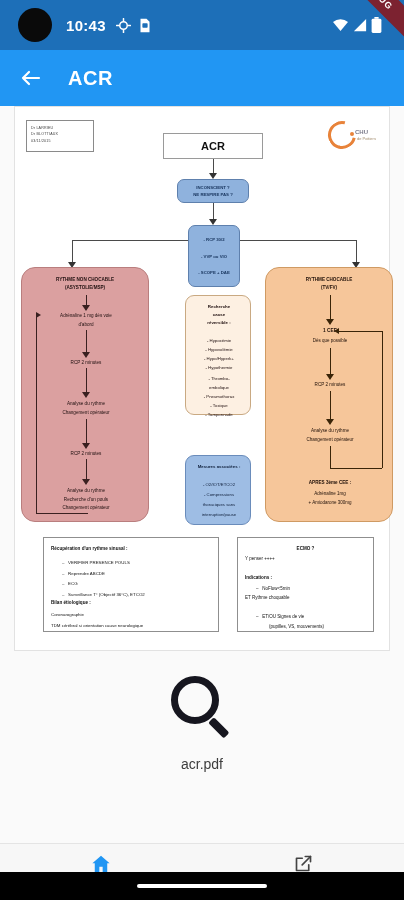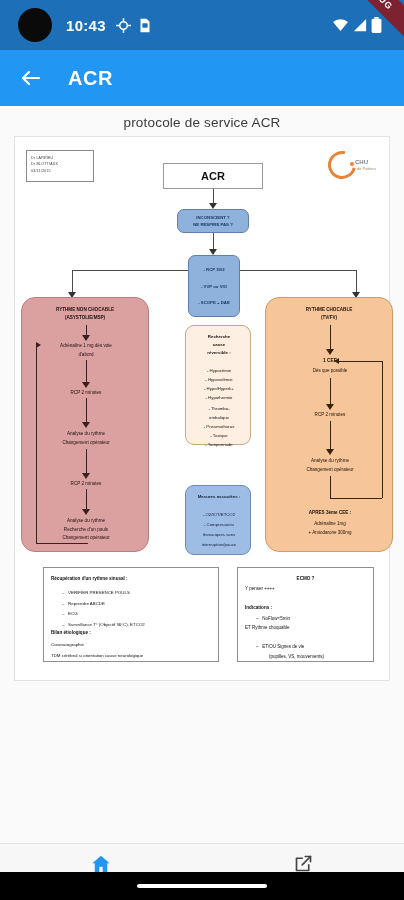--- a/index.html
+++ b/index.html
@@ -185,21 +185,20 @@
     <div class="back-btn">
       <svg width="24" height="24" viewBox="0 0 24 24">
         <path d="M20 12H4M10 6l-6 6 6 6" fill="none" stroke="#fff" stroke-width="2.2" stroke-linecap="round" stroke-linejoin="round"></path>
       </svg>
     </div>
     <div class="appbar-title">ACR</div>
   </div>
 
   <div class="content">
 
-    <div class="doc-title">protocole de service ACR</div>
 
     <div class="poster">
 
       <div class="stamp">
         <div>Dr LARRIEU</div>
         <div>Dr BLOTTIAUX</div>
         <div>03/11/2015</div>
       </div>
 
       <div class="logo">
@@ -372,20 +371,27 @@
         <div style="position:absolute;left:18px;top:48px;width:116px;text-align:left;font-size:4.5px;color:#111;">–&nbsp;&nbsp;&nbsp;NoFlow&lt;5min</div>
         <div style="position:absolute;left:7px;top:57px;width:124px;text-align:left;font-size:4.5px;color:#111;">ET Rythme choquable</div>
         <div style="position:absolute;left:18px;top:74px;width:116px;text-align:left;font-size:4.5px;line-height:2.2;color:#111;">
           <div>–&nbsp;&nbsp;&nbsp;ET/OU Signes de vie</div>
           <div style="padding-left:13px;">(pupilles, VS, mouvements)</div>
         </div>
       </div>
 
     </div>
 
+    <div class="filearea">
+      <div class="magnifier">
+        <div class="glass"></div>
+        <div class="handle"></div>
+      </div>
+      <div class="filename">acr.pdf</div>
+    </div>
 
     <div class="bottomnav">
       <div class="navitem nav-active">
         <svg width="22" height="22" viewBox="0 0 24 24">
           <path d="M12 3 2.6 11.2h2.6V21h5V15h3.6v6h5v-9.8h2.6z" fill="#2196f3"></path>
         </svg>
         <span class="lbl">Accueil</span>
       </div>
       <div class="navitem nav-idle">
         <svg width="21" height="21" viewBox="0 0 24 24">

